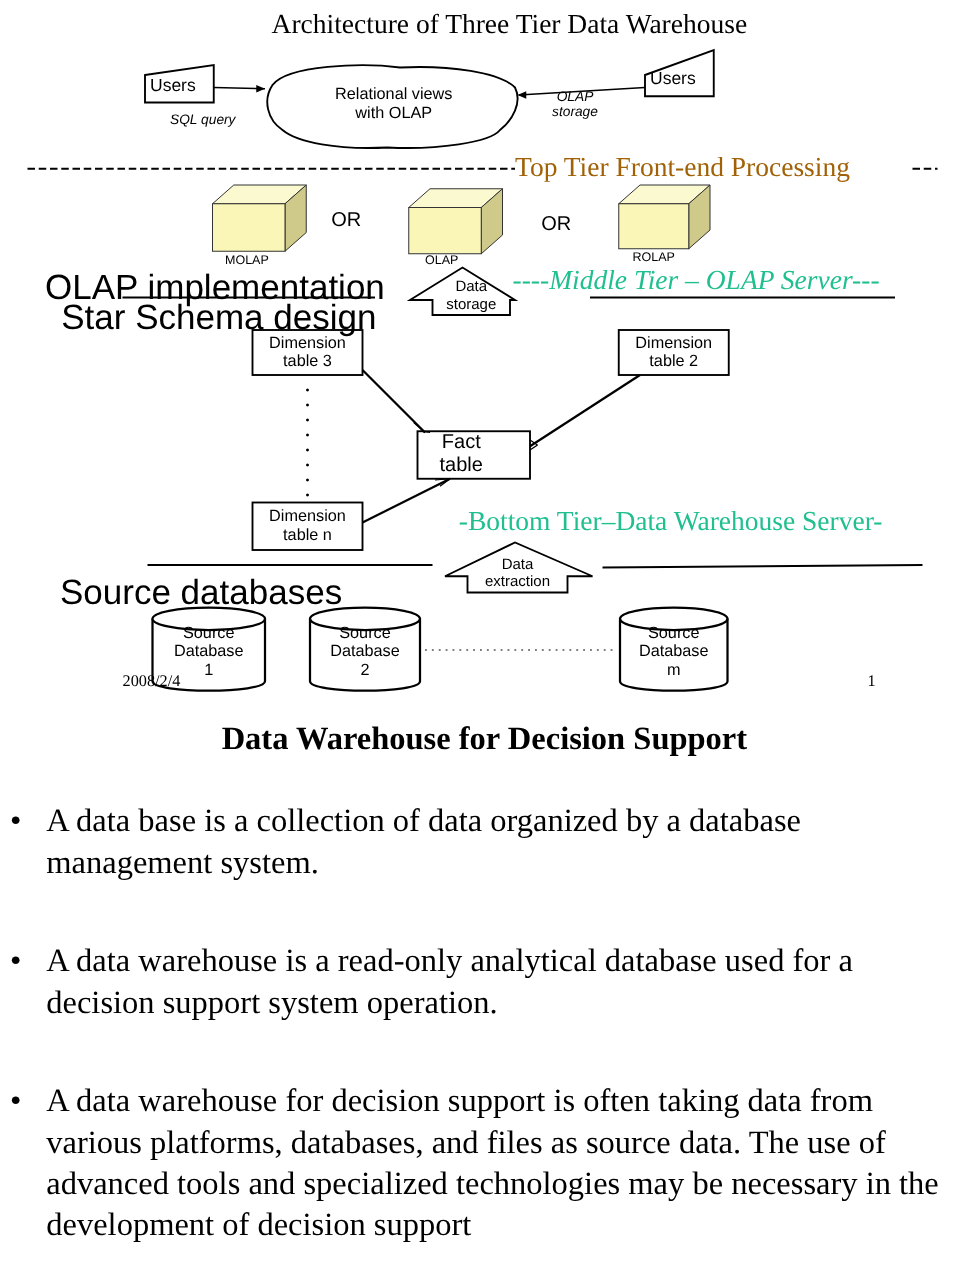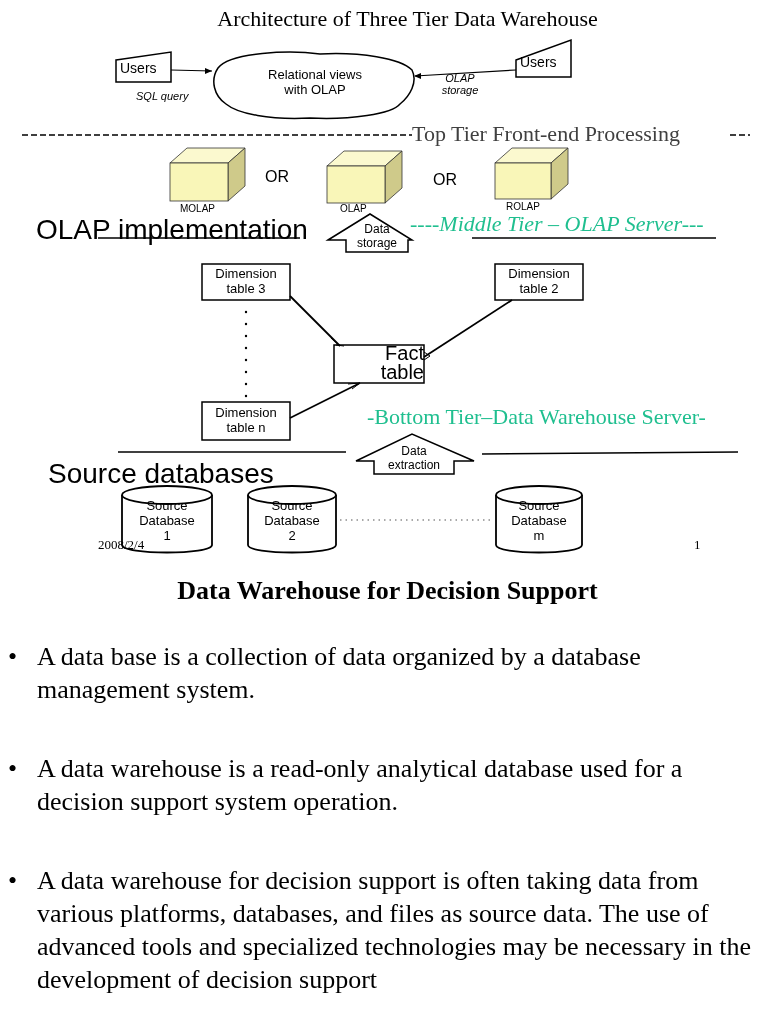--- a/index.html
+++ b/index.html
@@ -114,47 +114,48 @@
   <div class="abs sans" style="left:520px;top:54px;font-size:14px;">Users</div>
   <div class="abs sans" style="left:230px;top:67px;width:170px;text-align:center;font-size:13px;line-height:15px;">
     <div>Relational views</div>
     <div>with OLAP</div>
   </div>
   <div class="abs sans small" style="left:136px;top:90px;">SQL query</div>
   <div class="abs sans small" style="left:420px;top:72px;width:80px;text-align:center;line-height:12px;">
     <div>OLAP</div>
     <div>storage</div>
   </div>
-  <div class="tier-label serif" style="left: 412px; top: 121px; color: #404040;">Top Tier Front-end Processing</div>
+  <div class="tier-label serif" style="left: 412px; top: 121px; color: #a16207;">Top Tier Front-end Processing</div>
 
   <div class="abs sans" style="left:265px;top:168px;font-size:16px;">OR</div>
   <div class="abs sans" style="left:433px;top:171px;font-size:16px;">OR</div>
   <div class="abs sans tiny" style="left:180px;top:203px;text-align:center;">MOLAP</div>
   <div class="abs sans tiny" style="left:340px;top:203px;">OLAP</div>
   <div class="abs sans tiny" style="left:506px;top:201px;">ROLAP</div>
   <div class="abs sans section-h" style="left:36px;top:214px;">OLAP implementation</div>
+  <div class="abs sans section-h" style="left:49px;top:238px;">Star Schema design</div>
   <div class="abs sans" style="left:346px;top:222px;width:62px;text-align:center;font-size:12px;line-height:14px;">
     <div>Data</div>
     <div>storage</div>
   </div>
   <div class="tier-label serif" style="left: 410px; top: 211px; color: rgb(31, 191, 143); font-style: italic;">----Middle Tier – OLAP Server---</div>
 
   <div class="abs sans box-text" style="left:202px;top:266px;width:88px;">
     <div>Dimension</div>
     <div>table 3</div>
   </div>
   <div class="abs sans box-text" style="left:495px;top:266px;width:88px;">
     <div>Dimension</div>
     <div>table 2</div>
   </div>
   <div class="abs sans box-text" style="left:202px;top:405px;width:88px;">
     <div>Dimension</div>
     <div>table n</div>
   </div>
-  <div class="abs sans" style="left:334px;top:344px;width:90px;text-align:right;font-size:20px;line-height:19px;">
+  <div class="abs sans" style="left:324px;top:344px;width:90px;text-align:center;font-size:16px;line-height:19px;">
     <div>Fact</div>
     <div>table</div>
   </div>
 
   <div class="tier-label serif" style="left: 367px; top: 404px; color: rgb(31, 191, 143);">-Bottom Tier–Data Warehouse Server-</div>
   <div class="abs sans" style="left:374px;top:444px;width:80px;text-align:center;font-size:12px;line-height:14px;">
     <div>Data</div>
     <div>extraction</div>
   </div>
   <div class="abs sans section-h" style="left:48px;top:458px;">Source databases</div>

